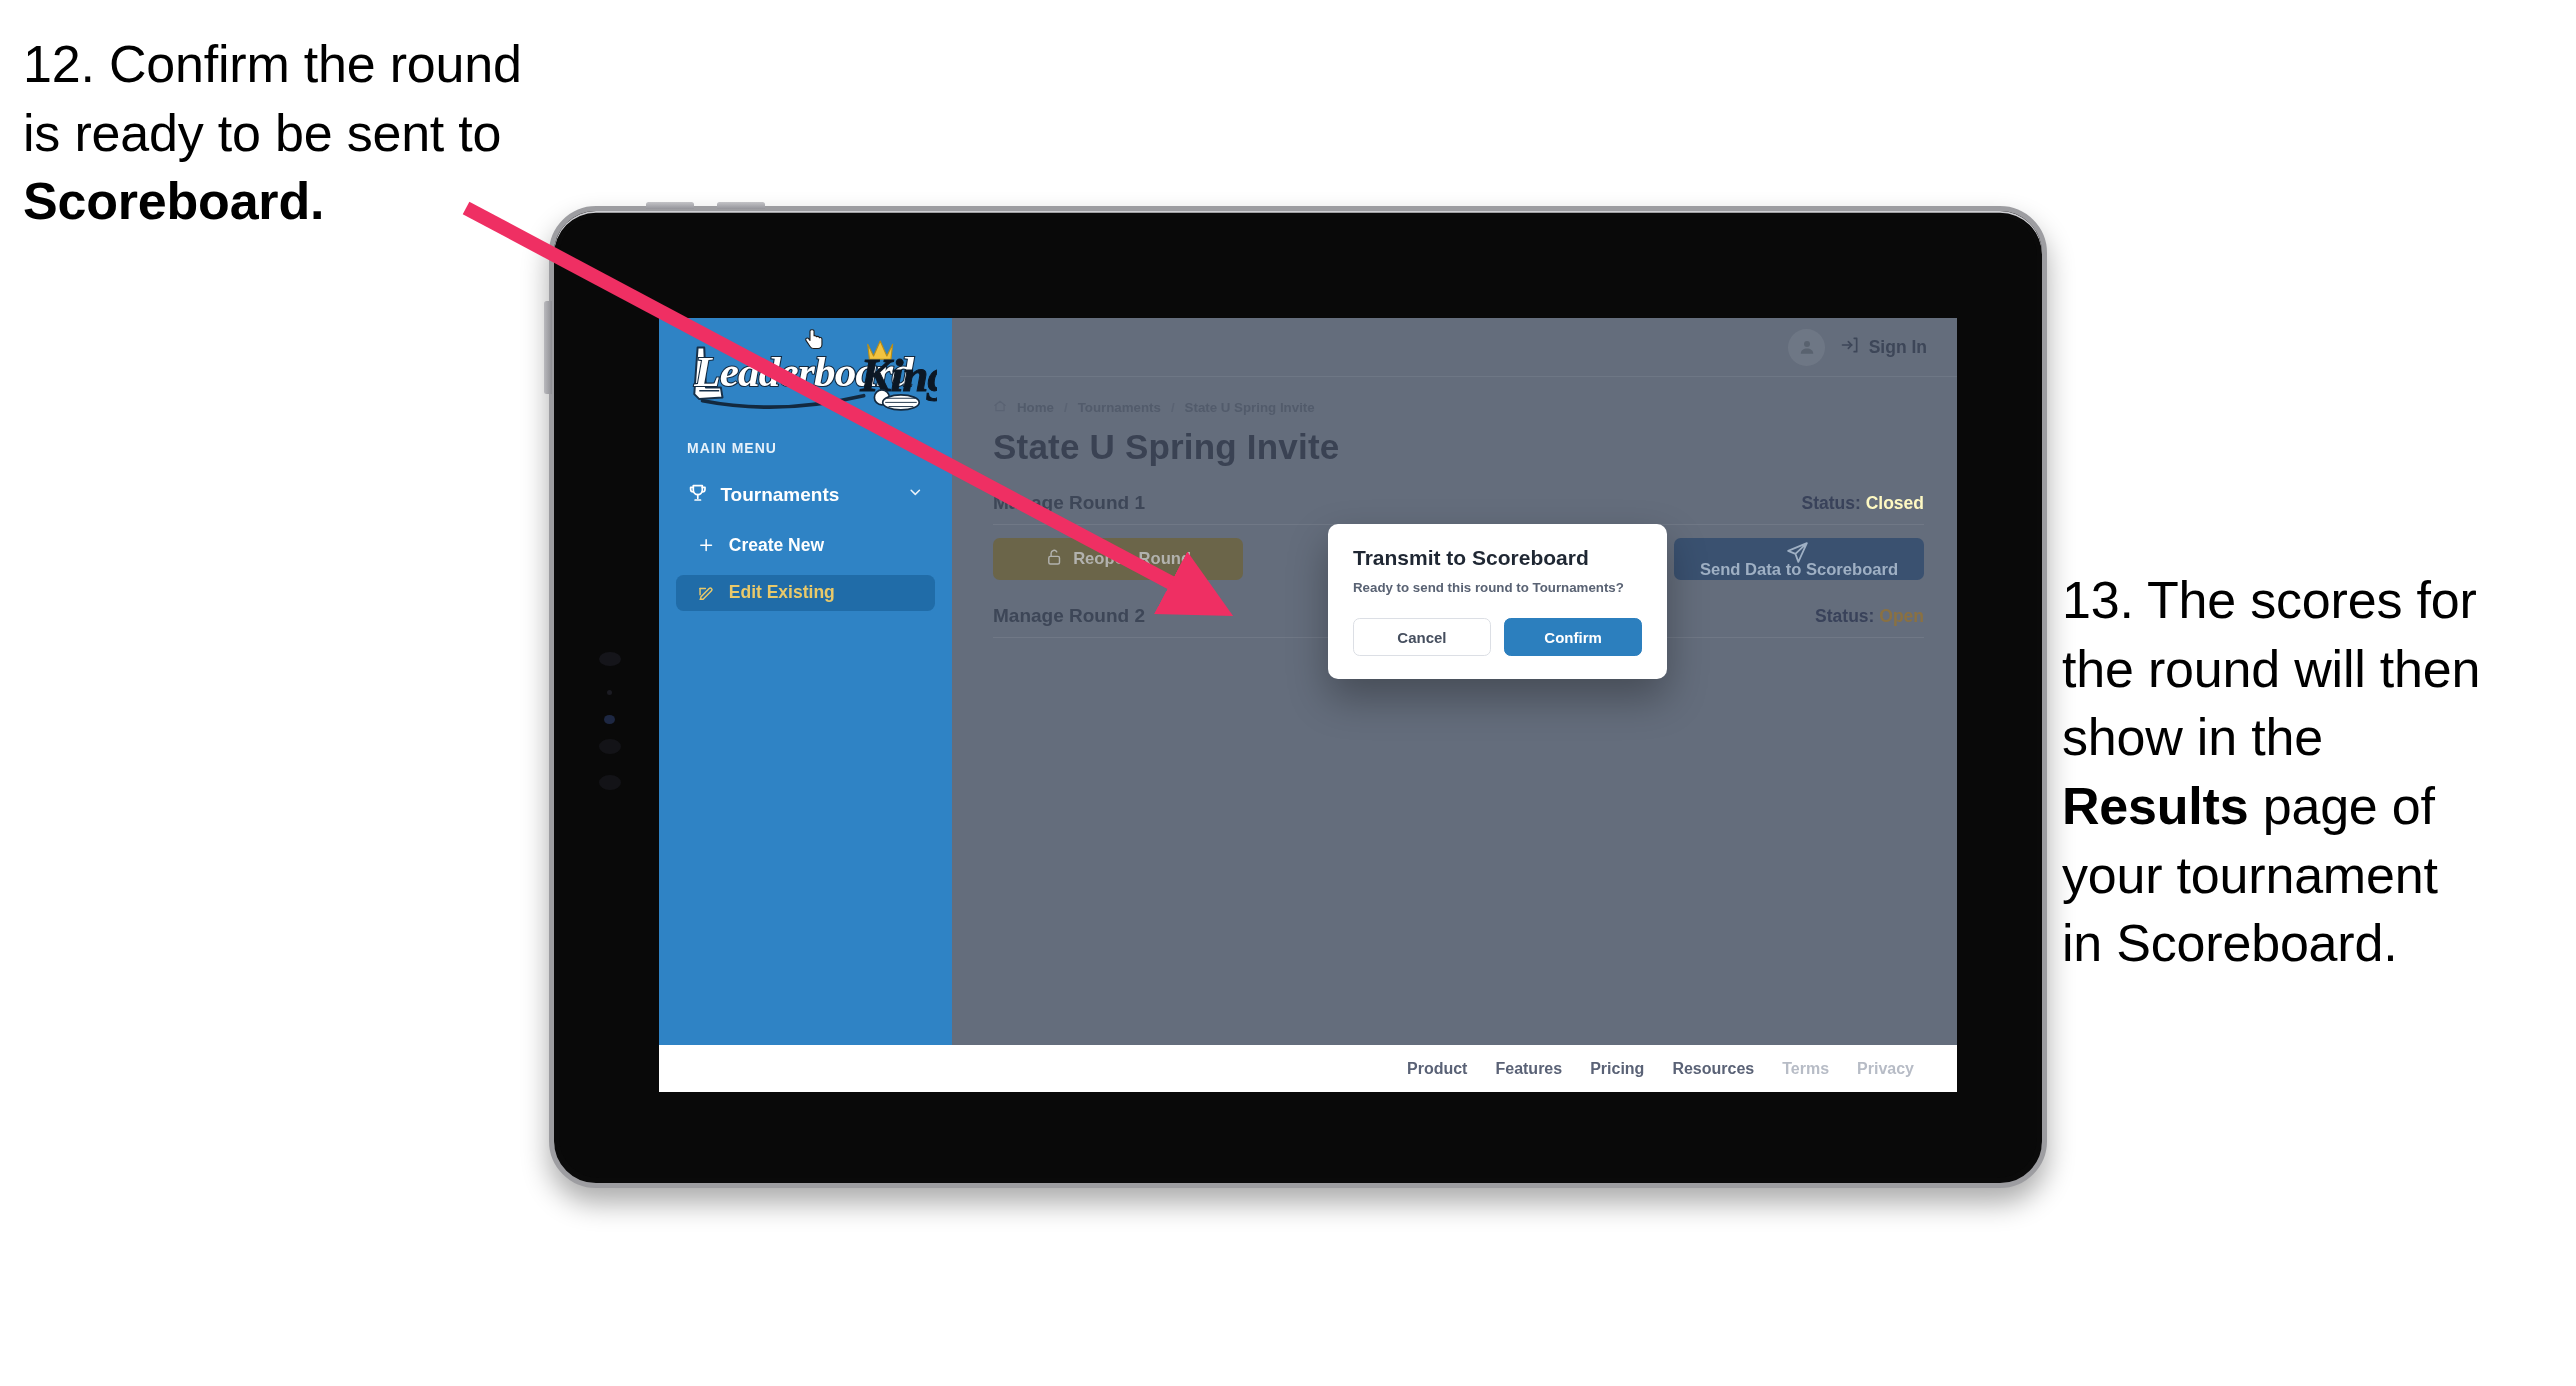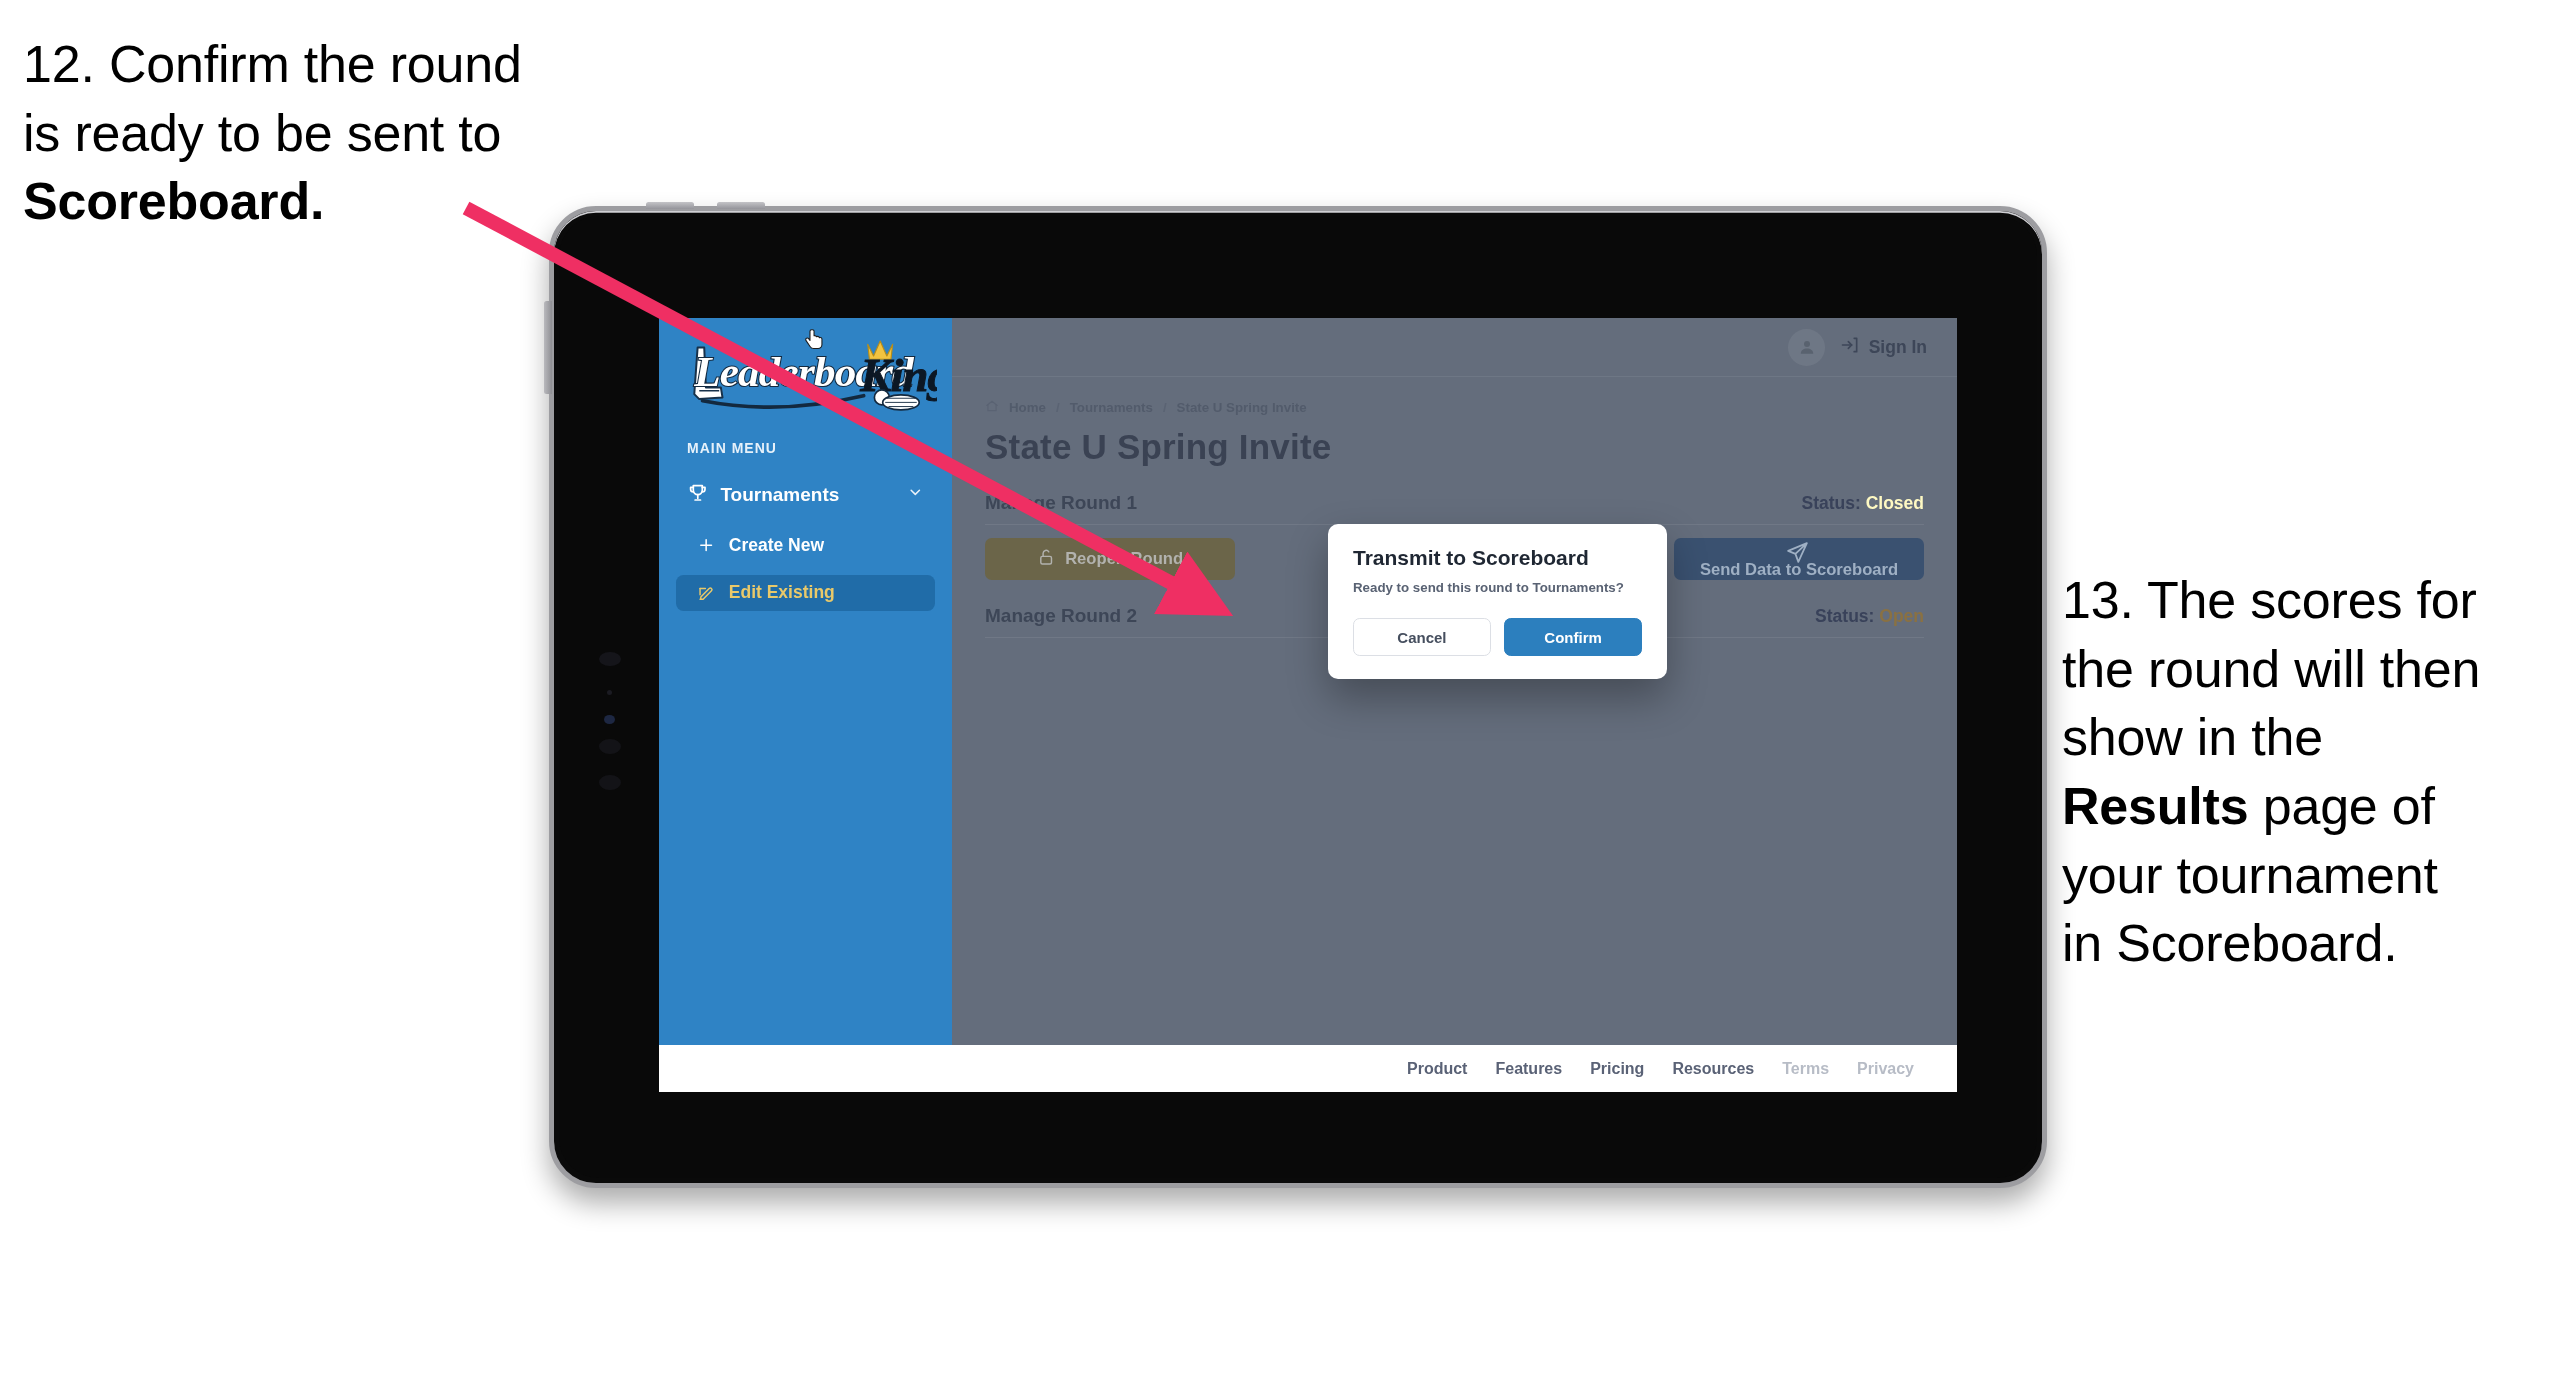--- a/index.html
+++ b/index.html
@@ -102,20 +102,21 @@
   .nav-sub.active { background: #206ca8; color: #e9c96a; }
   .nav-sub.active .sub-icon svg { stroke: #e9c96a; }
   .nav-sub .sub-icon { display:flex; }
 
   
   .main {
     flex: 1; min-width: 0;
     background: #646d7c;
     display: flex; flex-direction: column;
     position: relative;
+    padding-left: 8px;
   }
   .topbar {
     height: 58px; display: flex; align-items: center; justify-content: flex-end;
     gap: 15px; padding-right: 30px;
     border-bottom: 0.8px solid rgba(255,255,255,0.07);
   }
   .avatar {
     width: 37px; height: 37px; border-radius: 50%;
     background: rgba(255,255,255,0.07);
     display: flex; align-items: center; justify-content: center;

